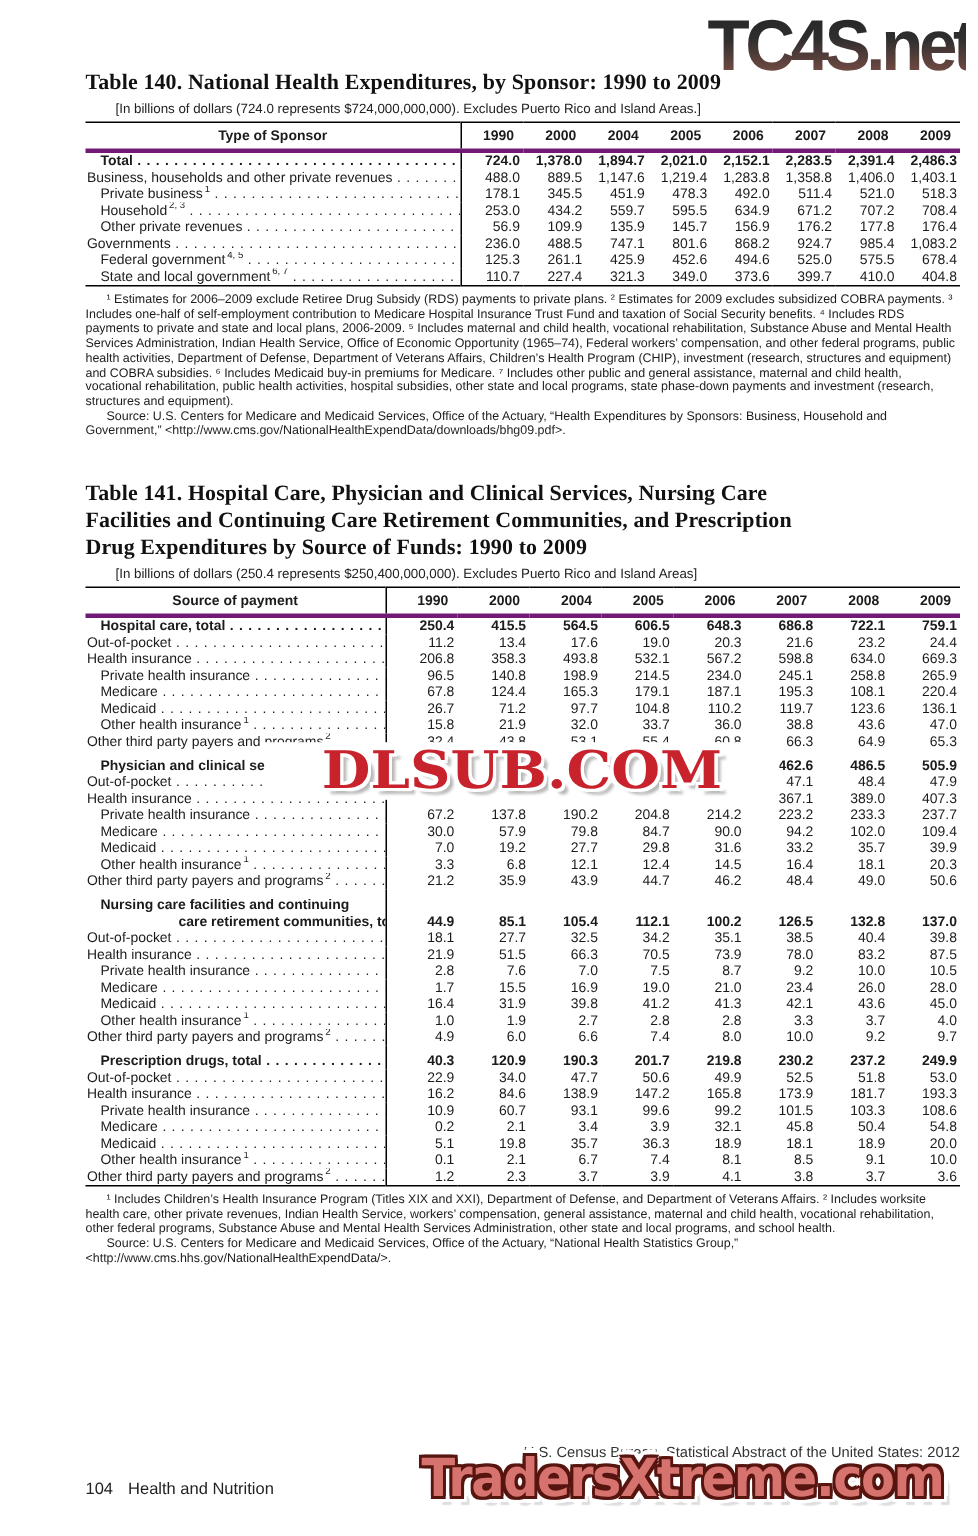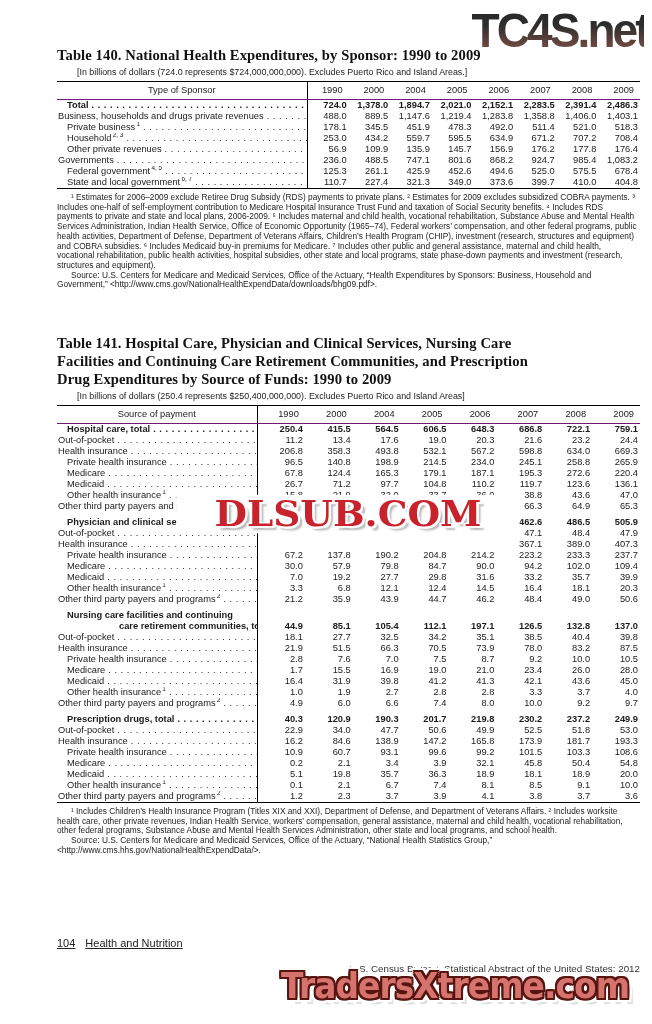--- a/index.html
+++ b/index.html
@@ -9,21 +9,21 @@
   
   .tbl-block{position:absolute;left:57px;width:583px;}
   .tbl-title{font-family:"Liberation Serif",serif;font-weight:bold;font-size:14.6px;
              line-height:18px;color:#111;letter-spacing:.1px;}
   .bracket{font-size:8.9px;color:#222;margin-top:3px;margin-bottom:4px;margin-left:20px;}
 
   
   table.stat{width:100%;border-collapse:collapse;table-layout:fixed;
              border-top:1.6px solid #000;border-bottom:1.6px solid #000;
              font-size:9.3px;line-height:11px;color:#1b1b1b;}
-  table.stat thead th{font-weight:normal;border-bottom:1px solid #701a75;padding:3px 0 3px;}
+  table.stat thead th{font-weight:bold;border-bottom:3px solid #701a75;padding:3px 0 3px;}
   table.stat th.lblh{text-align:center;border-right:1px solid #000;}
   table.stat th.num{text-align:right;padding-right:6px;}
   table.stat td{vertical-align:bottom;padding:0;}
   table.stat td.lbl{border-right:1px solid #000;overflow:hidden;}
   table.stat td.num{text-align:right;padding-right:2px;white-space:nowrap;}
   table.stat tr.b{font-weight:bold;}
   table.stat tr.gap td{padding-top:5px;}
   .lr{display:flex;align-items:center;}
   .lr .txt{white-space:nowrap;}
   .lr .dots{flex:1;overflow:hidden;white-space:nowrap;color:#1b1b1b;}
@@ -34,21 +34,21 @@
   .ind0{padding-left:1px !important;}
   .ind1{padding-left:10px !important;}
   sup{font-size:6.4px;line-height:0;vertical-align:super;}
 
   
   .fn,.src{font-size:8.3px;line-height:9.7px;color:#1c1c1c;text-align:left;}
   .fn{margin-top:4px;text-indent:14px;}
   .src{text-indent:14px;}
 
   
-  .footer-left{position:absolute;left:57px;top:937px;font-size:11px;color:#222;text-decoration:underline;}
+  .footer-left{position:absolute;left:57px;top:987px;font-size:11px;color:#222;}
   .footer-left .pgnum{margin-right:10px;}
   .credit{position:absolute;right:4px;top:963px;font-size:9.8px;color:#333;}
 
   
   .wm-top{position:absolute;top:2px;right:-4px;z-index:6;
           font-family:"Liberation Sans",sans-serif;font-weight:bold;font-size:47px;
           letter-spacing:-3px;transform:scale(.98,1.02);transform-origin:top right;
           color:#4a3a37;
           background:linear-gradient(180deg,#242424 0%,#2e2e2e 42%,#6b4841 78%,#9a685c 100%);
           -webkit-background-clip:text;background-clip:text;-webkit-text-fill-color:transparent;}
@@ -115,21 +115,21 @@
               <td class="num">1,894.7</td>
               <td class="num">2,021.0</td>
               <td class="num">2,152.1</td>
               <td class="num">2,283.5</td>
               <td class="num">2,391.4</td>
               <td class="num">2,486.3</td>
             </tr>
             <tr>
               <td class="lbl ind0">
                 <div class="lr">
-                  <span class="txt">Business, households and drugs private revenues</span>
+                  <span class="txt">Business, households and other private revenues</span>
                   <span class="dots"></span>
                 </div>
               </td>
               <td class="num">488.0</td>
               <td class="num">889.5</td>
               <td class="num">1,147.6</td>
               <td class="num">1,219.4</td>
               <td class="num">1,283.8</td>
               <td class="num">1,358.8</td>
               <td class="num">1,406.0</td>
@@ -231,21 +231,21 @@
               <td class="num">410.0</td>
               <td class="num">404.8</td>
             </tr>
           </tbody>
         </table>
       </div>
     <div class="fn">¹ Estimates for 2006–2009 exclude Retiree Drug Subsidy (RDS) payments to private plans. ² Estimates for 2009 excludes subsidized COBRA payments. ³ Includes one-half of self-employment contribution to Medicare Hospital Insurance Trust Fund and taxation of Social Security benefits. ⁴ Includes RDS payments to private and state and local plans, 2006-2009. ⁵ Includes maternal and child health, vocational rehabilitation, Substance Abuse and Mental Health Services Administration, Indian Health Service, Office of Economic Opportunity (1965–74), Federal workers’ compensation, and other federal programs, public health activities, Department of Defense, Department of Veterans Affairs, Children’s Health Program (CHIP), investment (research, structures and equipment) and COBRA subsidies. ⁶ Includes Medicaid buy-in premiums for Medicare. ⁷ Includes other public and general assistance, maternal and child health, vocational rehabilitation, public health activities, hospital subsidies, other state and local programs, state phase-down payments and investment (research, structures and equipment).</div>
     <div class="src">Source: U.S. Centers for Medicare and Medicaid Services, Office of the Actuary, “Health Expenditures by Sponsors: Business, Household and Government,” &lt;http://www.cms.gov/NationalHealthExpendData/downloads/bhg09.pdf&gt;.</div>
   </div>
 
-  <div class="tbl-block" style="top:334px;">
+  <div class="tbl-block" style="top:320px;">
     <div class="tbl-title">
       <div>Table 141. Hospital Care, Physician and Clinical Services, Nursing Care</div>
       <div>Facilities and Continuing Care Retirement Communities, and Prescription</div>
       <div>Drug Expenditures by Source of Funds: 1990 to 2009</div>
     </div>
     <div class="bracket">[In billions of dollars (250.4 represents $250,400,000,000). Excludes Puerto Rico and Island Areas]</div>
     <div>
         <table class="stat">
           <colgroup>
             <col style="width: 200px;">
@@ -342,21 +342,21 @@
                   <span class="txt">Medicare</span>
                   <span class="dots"></span>
                 </div>
               </td>
               <td class="num">67.8</td>
               <td class="num">124.4</td>
               <td class="num">165.3</td>
               <td class="num">179.1</td>
               <td class="num">187.1</td>
               <td class="num">195.3</td>
-              <td class="num">272.6</td>
+              <td class="num">108.1</td>
               <td class="num">220.4</td>
             </tr>
             <tr>
               <td class="lbl ind1">
                 <div class="lr">
                   <span class="txt">Medicaid</span>
                   <span class="dots"></span>
                 </div>
               </td>
               <td class="num">26.7</td>
@@ -533,21 +533,21 @@
                 <div class="l1">Nursing care facilities and continuing</div>
                 <div class="lr l2">
                   <span class="txt">care retirement communities, total</span>
                   <span class="dots"></span>
                 </div>
               </td>
               <td class="num">44.9</td>
               <td class="num">85.1</td>
               <td class="num">105.4</td>
               <td class="num">112.1</td>
-              <td class="num">197.1</td>
+              <td class="num">100.2</td>
               <td class="num">126.5</td>
               <td class="num">132.8</td>
               <td class="num">137.0</td>
             </tr>
             <tr>
               <td class="lbl ind0">
                 <div class="lr">
                   <span class="txt">Out-of-pocket</span>
                   <span class="dots"></span>
                 </div>

